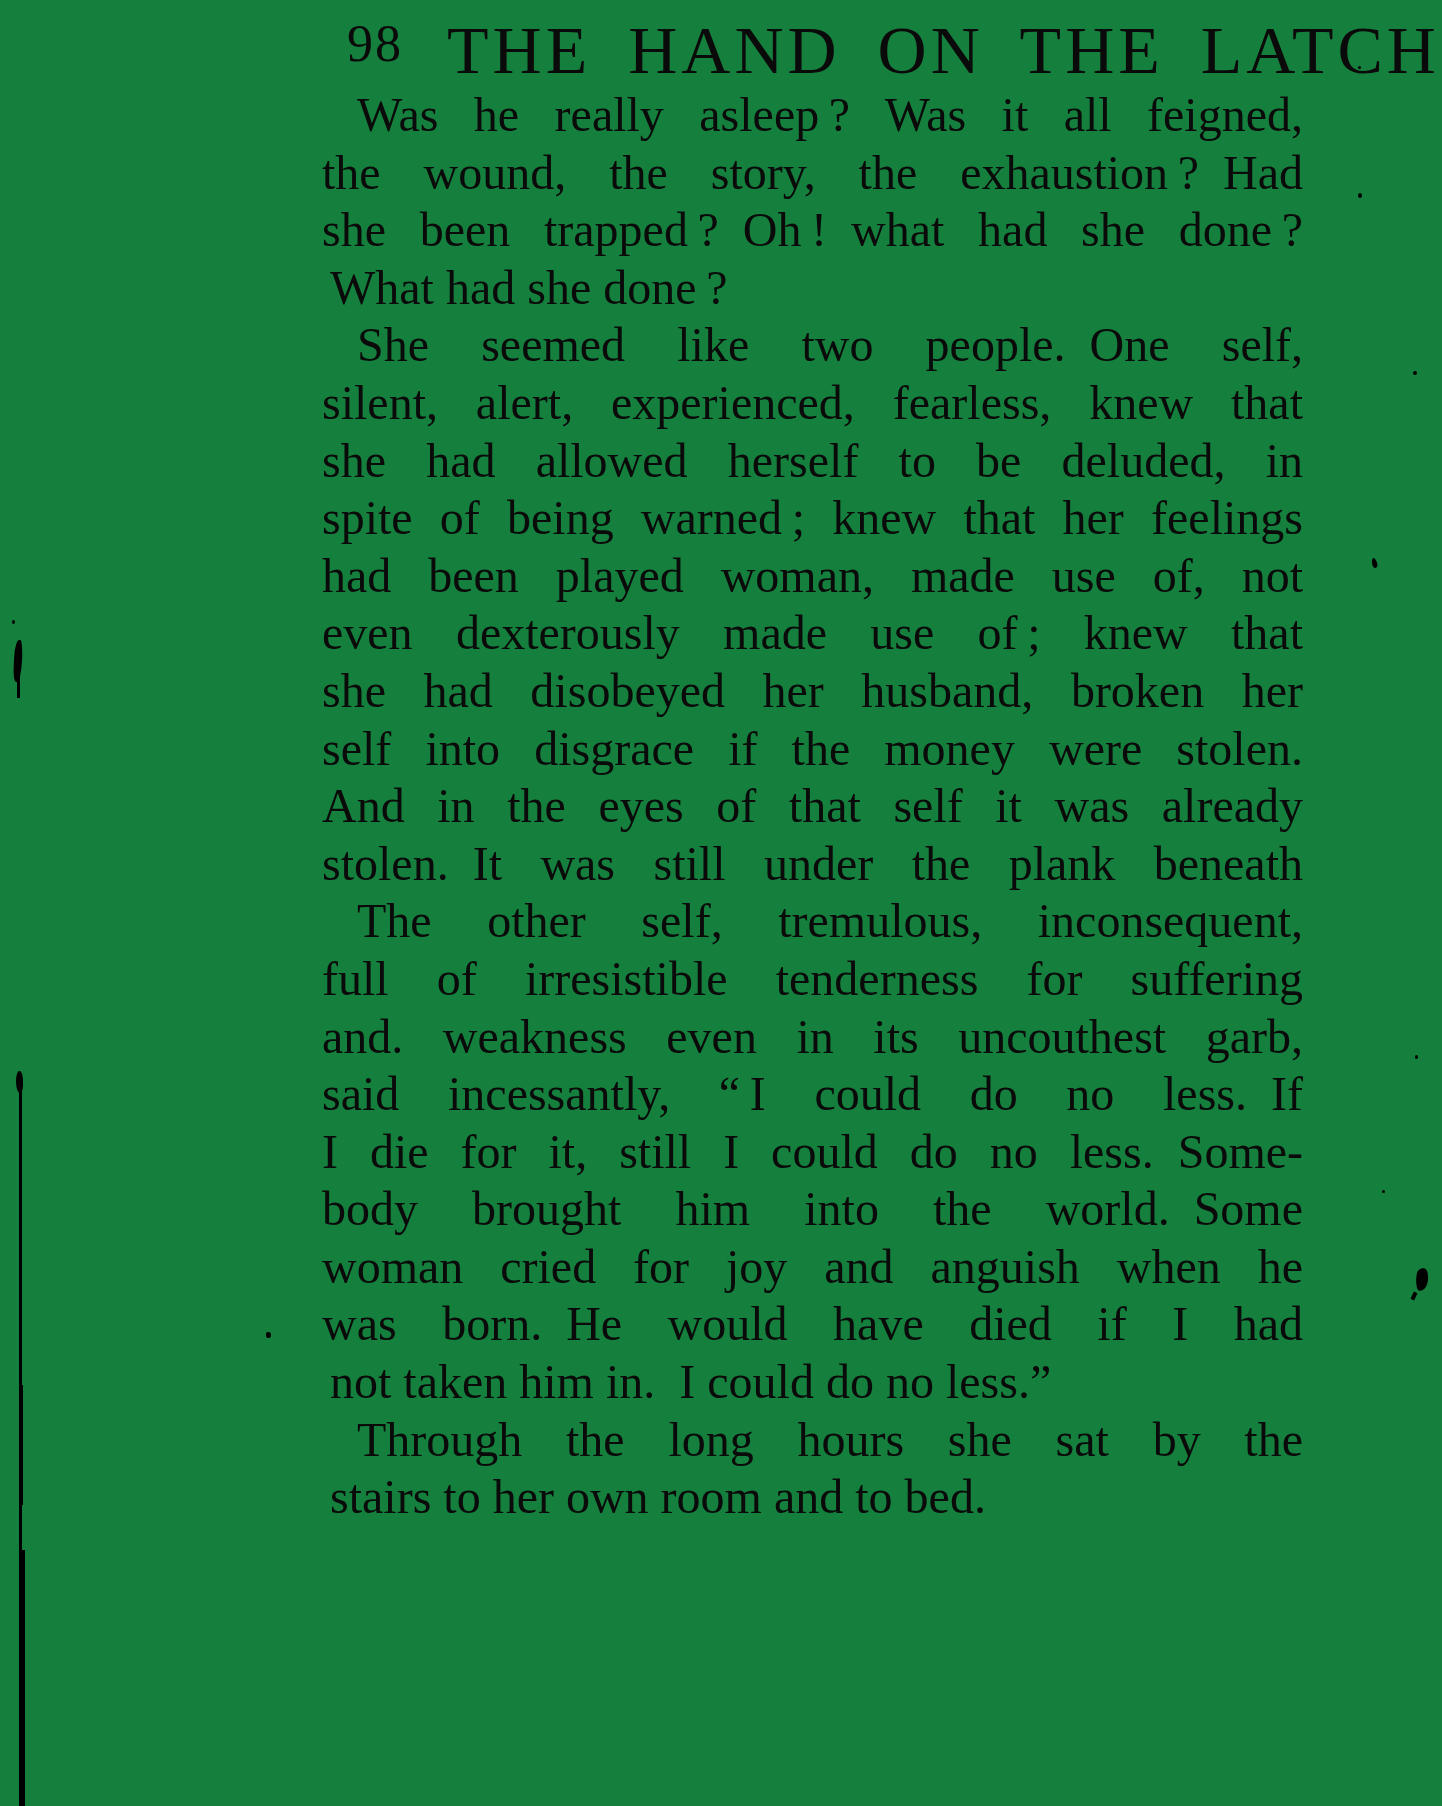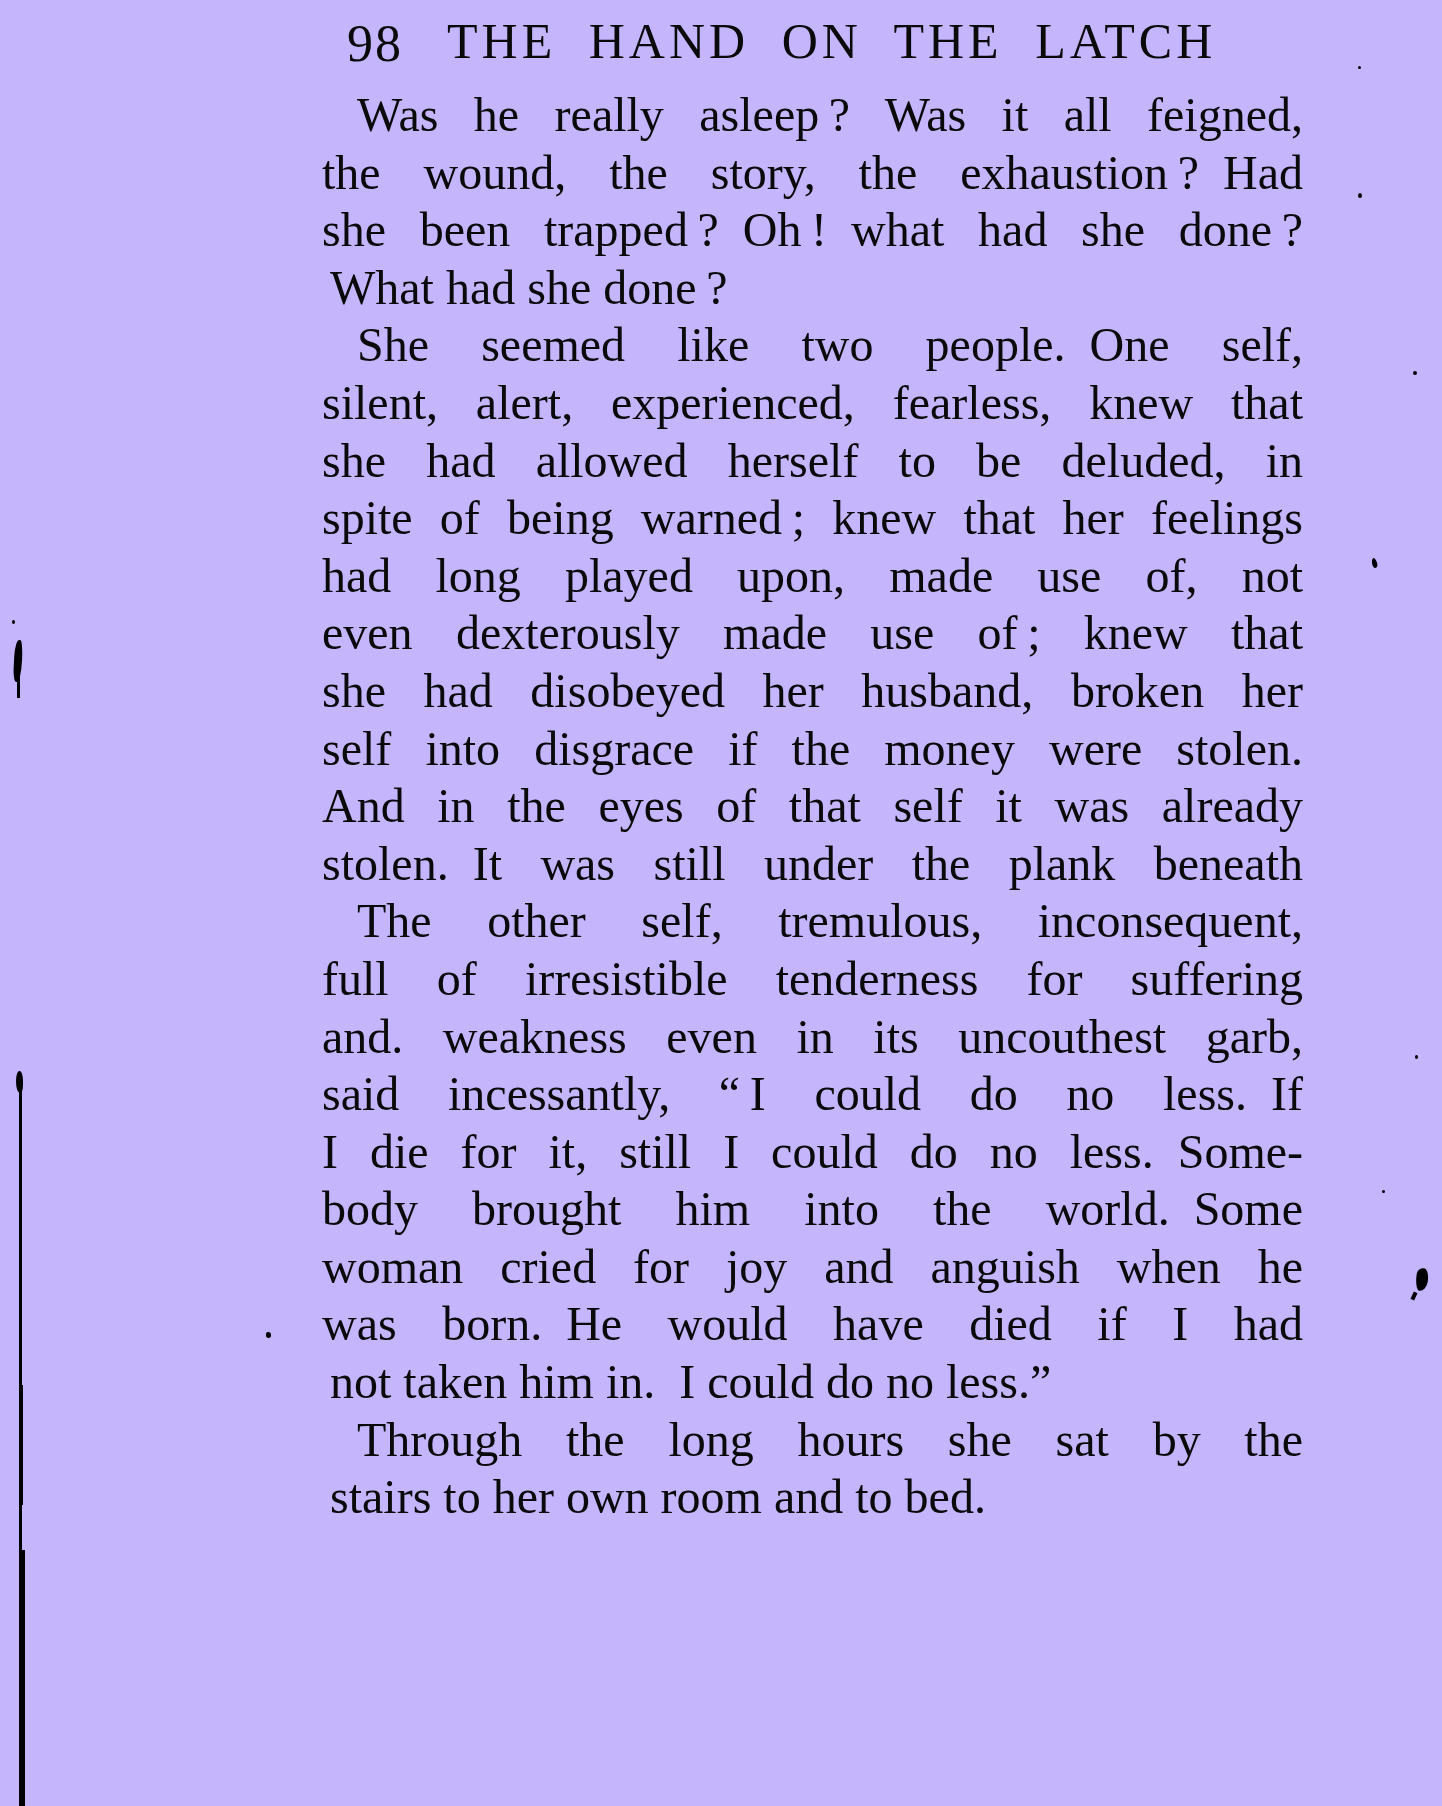--- a/index.html
+++ b/index.html
@@ -1,32 +1,32 @@
 <!DOCTYPE html>
 <html><head>
 <meta charset="utf-8">
 <style>
   html,body { margin:0; padding:0; background:#e8e8e8; }
   .scan-page {
     position:relative;
     width:1442px; height:1806px;
-    background:#c4b5fd;
+    background:#15803d;
     overflow:hidden;
     font-family:"Liberation Serif", serif;
     color:#0a0a0a;
   }
   
   .folio {
     position:absolute; left:347px; top:18px;
     font-size:52px; line-height:1; letter-spacing:2px;
     white-space:nowrap;
   }
   .running-title {
     position:absolute; left:447px; top:16px;
-    font-size:50px; line-height:1;
+    font-size:68px; line-height:1;
     letter-spacing:4px; word-spacing:16px;
     white-space:nowrap;
   }
   
   .body-text {
     position:absolute; left:322px; top:86px; width:981px;
     font-size:48px; line-height:57.6px;
   }
   .line {
     text-align:justify;
@@ -70,21 +70,21 @@
 
   <div class="body-text">
     <div class="line indent">Was he really asleep ? Was it all feigned,</div>
     <div class="line">the wound, the story, the exhaustion ? Had</div>
     <div class="line">she been trapped ? Oh ! what had she done ?</div>
     <div class="line plast">What had she done ?</div>
     <div class="line indent">She seemed like two people. One self,</div>
     <div class="line">silent, alert, experienced, fearless, knew that</div>
     <div class="line">she had allowed herself to be deluded, in</div>
     <div class="line">spite of being warned ; knew that her feelings</div>
-    <div class="line">had long played upon, made use of, not</div>
+    <div class="line">had been played woman, made use of, not</div>
     <div class="line">even dexterously made use of ; knew that</div>
     <div class="line">she had disobeyed her husband, broken her</div>
     <div class="line">self into disgrace if the money were stolen.</div>
     <div class="line">And in the eyes of that self it was already</div>
     <div class="line">stolen. It was still under the plank beneath</div>
     <div class="line indent">The other self, tremulous, inconsequent,</div>
     <div class="line">full of irresistible tenderness for suffering</div>
     <div class="line">and. weakness even in its uncouthest garb,</div>
     <div class="line">said incessantly, “ I could do no less. If</div>
     <div class="line">I die for it, still I could do no less. Some-</div>

